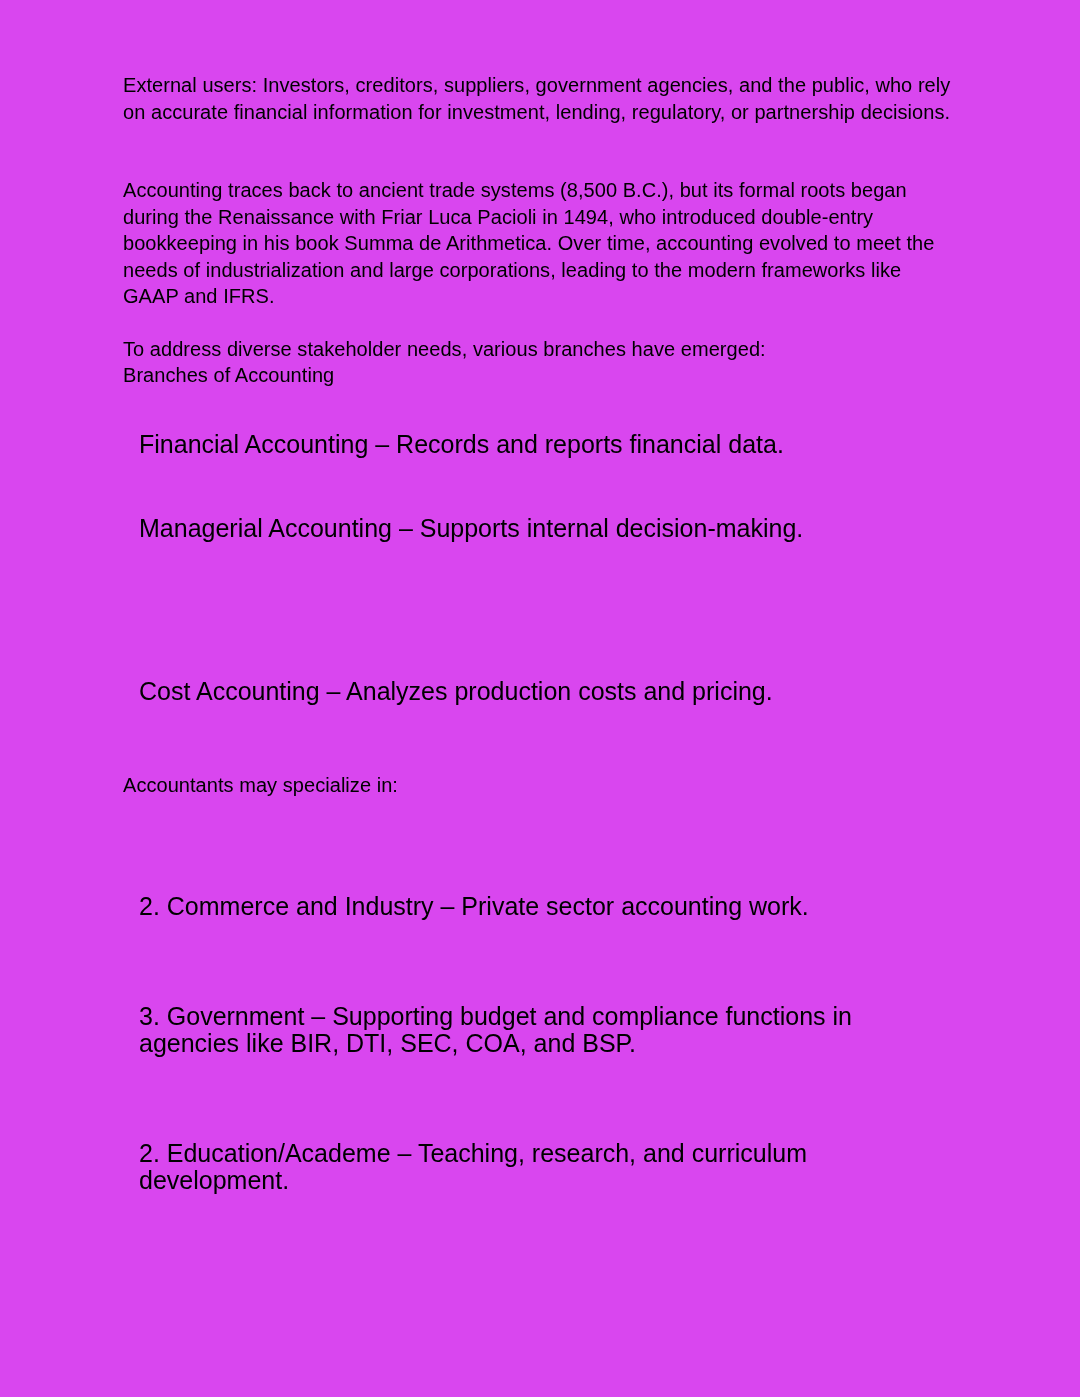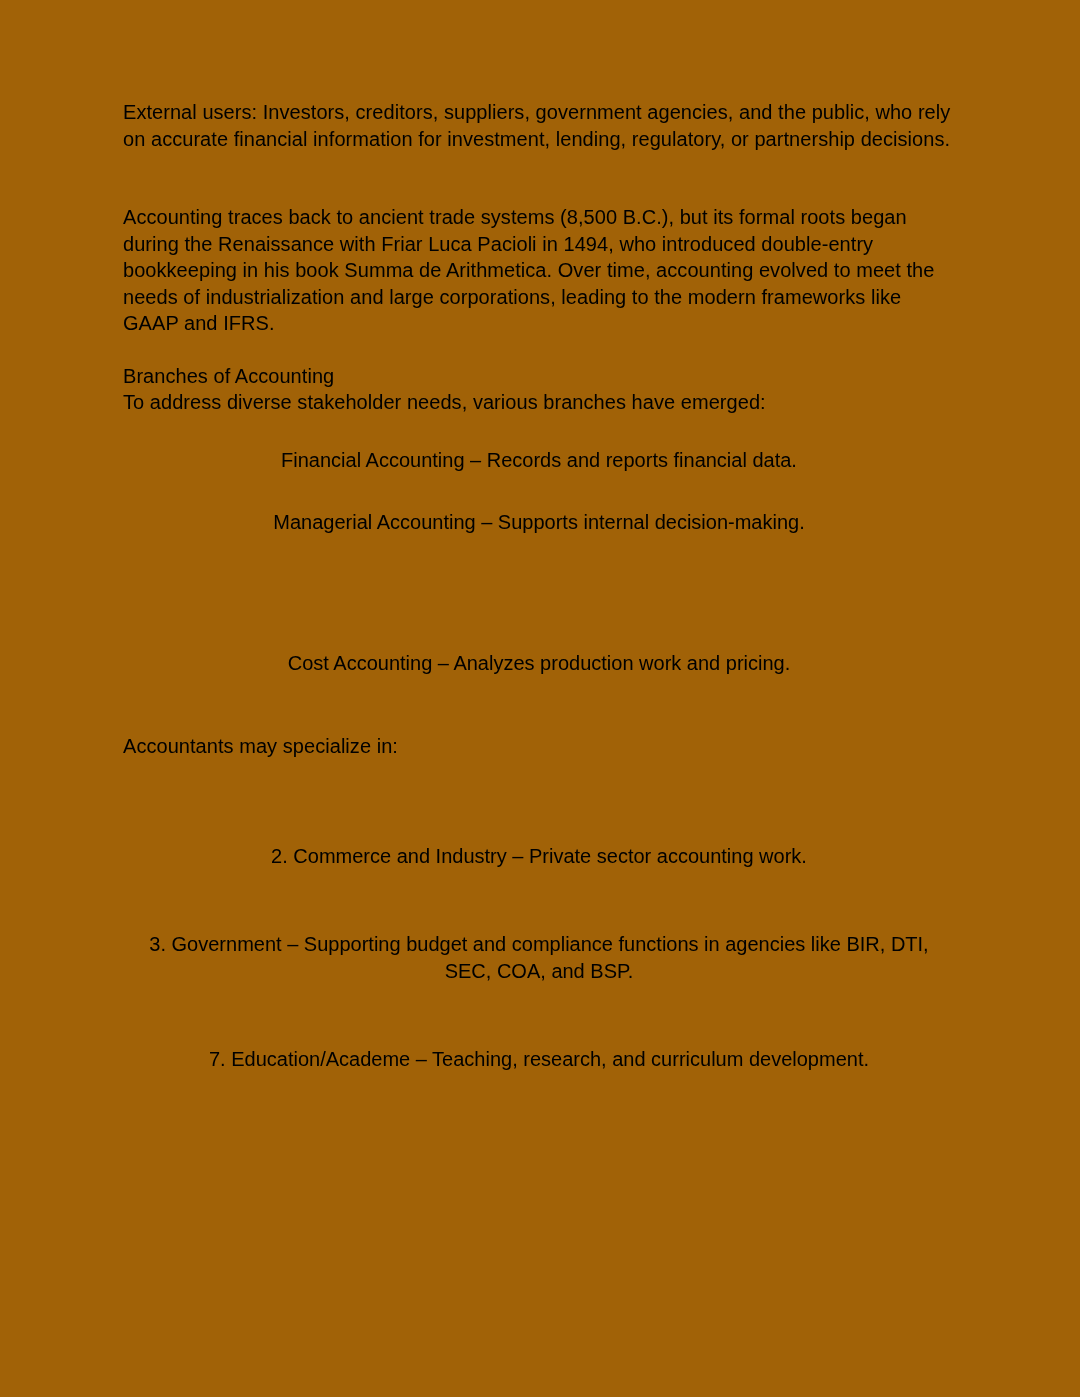--- a/index.html
+++ b/index.html
@@ -11,89 +11,88 @@
     width: 1080px;
     height: 1397px;
     font-family: "Liberation Sans", sans-serif;
     color: #000000;
     overflow: hidden;
   }
   .page {
     width: 1080px;
     height: 1397px;
     position: relative;
-    background: #a16207;
+    background: #d946ef;
     box-sizing: border-box;
-    padding: 99px 125px 0 123px;
+    padding: 72px 125px 0 123px;
   }
   .doc-body {
     width: 832px;
   }
   .para {
     font-size: 20px;
     line-height: 26.5px;
     margin: 0;
     text-align: left;
     white-space: normal;
     letter-spacing: 0.05px;
   }
 
   .spacer-2line { height: 52px; }
   .spacer-1line { height: 26px; }
 
   .branch-item, .numbered-item {
-    font-size: 20px;
+    font-size: 25px;
     line-height: 26.5px;
-    margin: 5px;
-    text-align: center;
+    margin: 16px;
   }
 </style>
 </head>
 <body>
 
 <div class="page">
   <div class="doc-body">
 
     <p class="para">External users: Investors, creditors, suppliers, government agencies, and the public, who rely on accurate financial information for investment, lending, regulatory, or partnership decisions.</p>
 
     <div class="spacer-2line"></div>
 
     <p class="para">Accounting traces back to ancient trade systems (8,500 B.C.), but its formal roots began during the Renaissance with Friar Luca Pacioli in 1494, who introduced double-entry bookkeeping in his book Summa de Arithmetica. Over time, accounting evolved to meet the needs of industrialization and large corporations, leading to the modern frameworks like GAAP and IFRS.</p>
 
     <div class="spacer-1line"></div>
 
+    <p class="para">To address diverse stakeholder needs, various branches have emerged:</p>
     <p class="para">Branches of Accounting</p>
-    <p class="para">To address diverse stakeholder needs, various branches have emerged:</p>
 
     <div class="spacer-1line"></div>
 
     <p class="branch-item">Financial Accounting – Records and reports financial data.</p>
     <div class="spacer-1line"></div>
 
     <p class="branch-item">Managerial Accounting – Supports internal decision-making.</p>
     <div class="spacer-1line"></div>
 
     <div class="spacer-1line"></div>
 
     <div class="spacer-1line"></div>
 
     <div class="spacer-1line"></div>
 
-    <p class="branch-item">Cost Accounting – Analyzes production work and pricing.</p>
+    <p class="branch-item">Cost Accounting – Analyzes production costs and pricing.</p>
 
     <div class="spacer-2line"></div>
 
     <p class="para">Accountants may specialize in:</p>
 
     <div class="spacer-1line"></div>
 
     <div class="spacer-2line"></div>
 
     <p class="numbered-item">2. Commerce and Industry – Private sector accounting work.</p>
     <div class="spacer-2line"></div>
 
     <p class="numbered-item">3. Government – Supporting budget and compliance functions in agencies like BIR, DTI, SEC, COA, and BSP.</p>
     <div class="spacer-2line"></div>
 
-    <p class="numbered-item">7. Education/Academe – Teaching, research, and curriculum development.</p>
+    <p class="numbered-item">2. Education/Academe – Teaching, research, and curriculum development.</p>
 
   </div>
 </div>
 
 </body></html>

